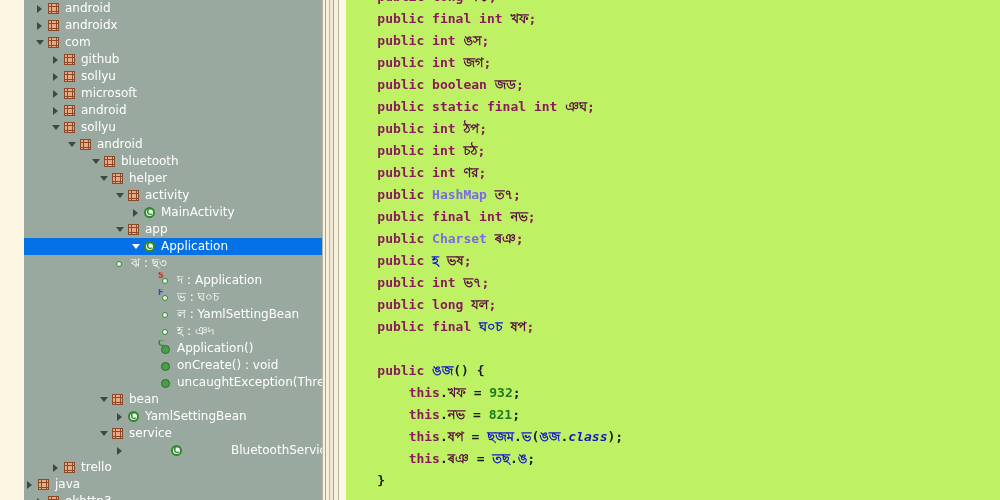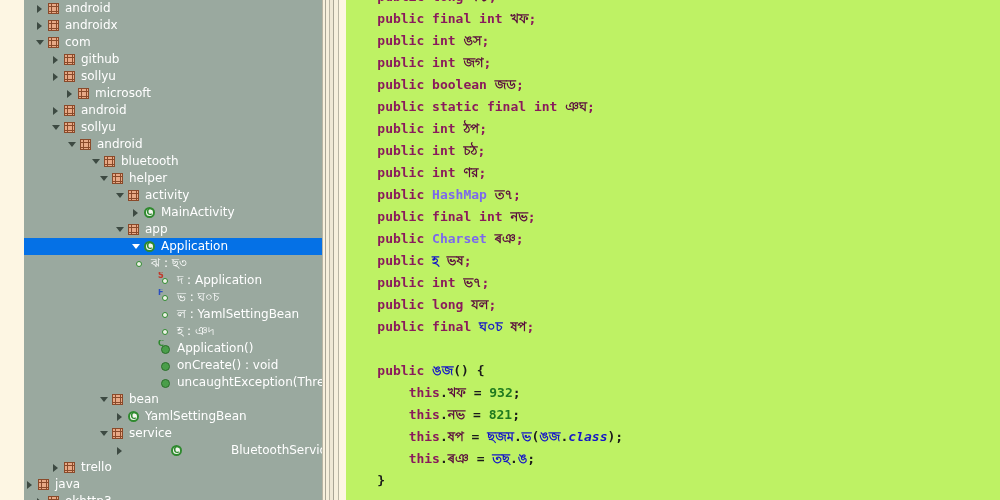--- a/index.html
+++ b/index.html
@@ -256,21 +256,21 @@
         </div>
       </div>
       <div class="tree-row">
         <div class="row-inner" style="padding-left: 26px;">
           <span class="twisty collapsed"></span>
           <span class="icon icon-package"></span>
           <span class="tree-label">sollyu</span>
         </div>
       </div>
       <div class="tree-row">
-        <div class="row-inner" style="padding-left: 40px;">
+        <div class="row-inner" style="padding-left: 26px;">
           <span class="twisty collapsed"></span>
           <span class="icon icon-package"></span>
           <span class="tree-label">microsoft</span>
         </div>
       </div>
       <div class="tree-row">
         <div class="row-inner" style="padding-left: 26px;">
           <span class="twisty collapsed"></span>
           <span class="icon icon-package"></span>
           <span class="tree-label">android</span>
@@ -326,21 +326,21 @@
         </div>
       </div>
       <div class="tree-row selected">
         <div class="row-inner" style="padding-left: 106px;">
           <span class="twisty expanded"></span>
           <span class="icon icon-class"></span>
           <span class="tree-label">Application</span>
         </div>
       </div>
       <div class="tree-row">
-        <div class="row-inner" style="padding-left: 96px; align-items: center;">
+        <div class="row-inner" style="padding-left: 76px; align-items: center;">
           <span class="twisty none"></span>
           <span class="icon icon-field"></span>
           <span class="tree-label">ঝ : ছ৩</span>
         </div>
       </div>
       <div class="tree-row">
         <div class="row-inner" style="padding-left: 122px;">
           <span class="twisty none"></span>
           <span class="icon icon-field">
             <span class="badge badge-s">S</span>

